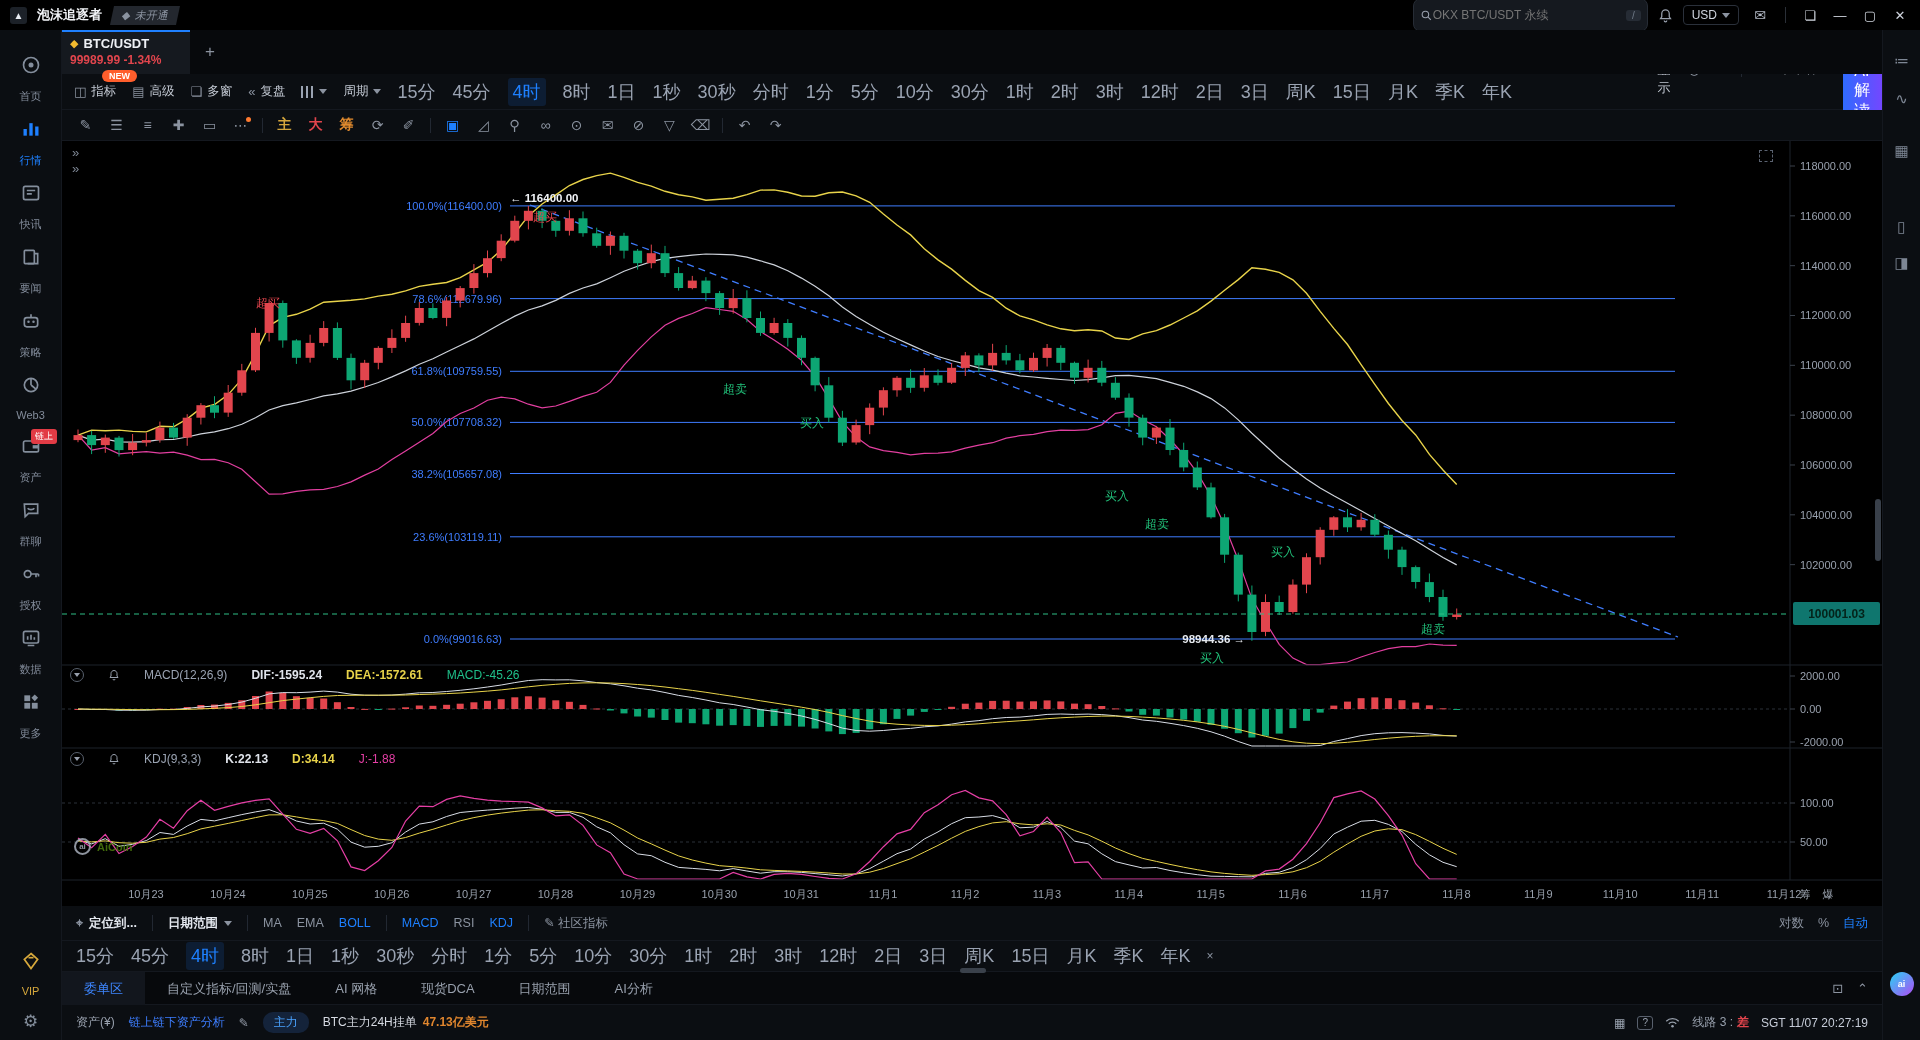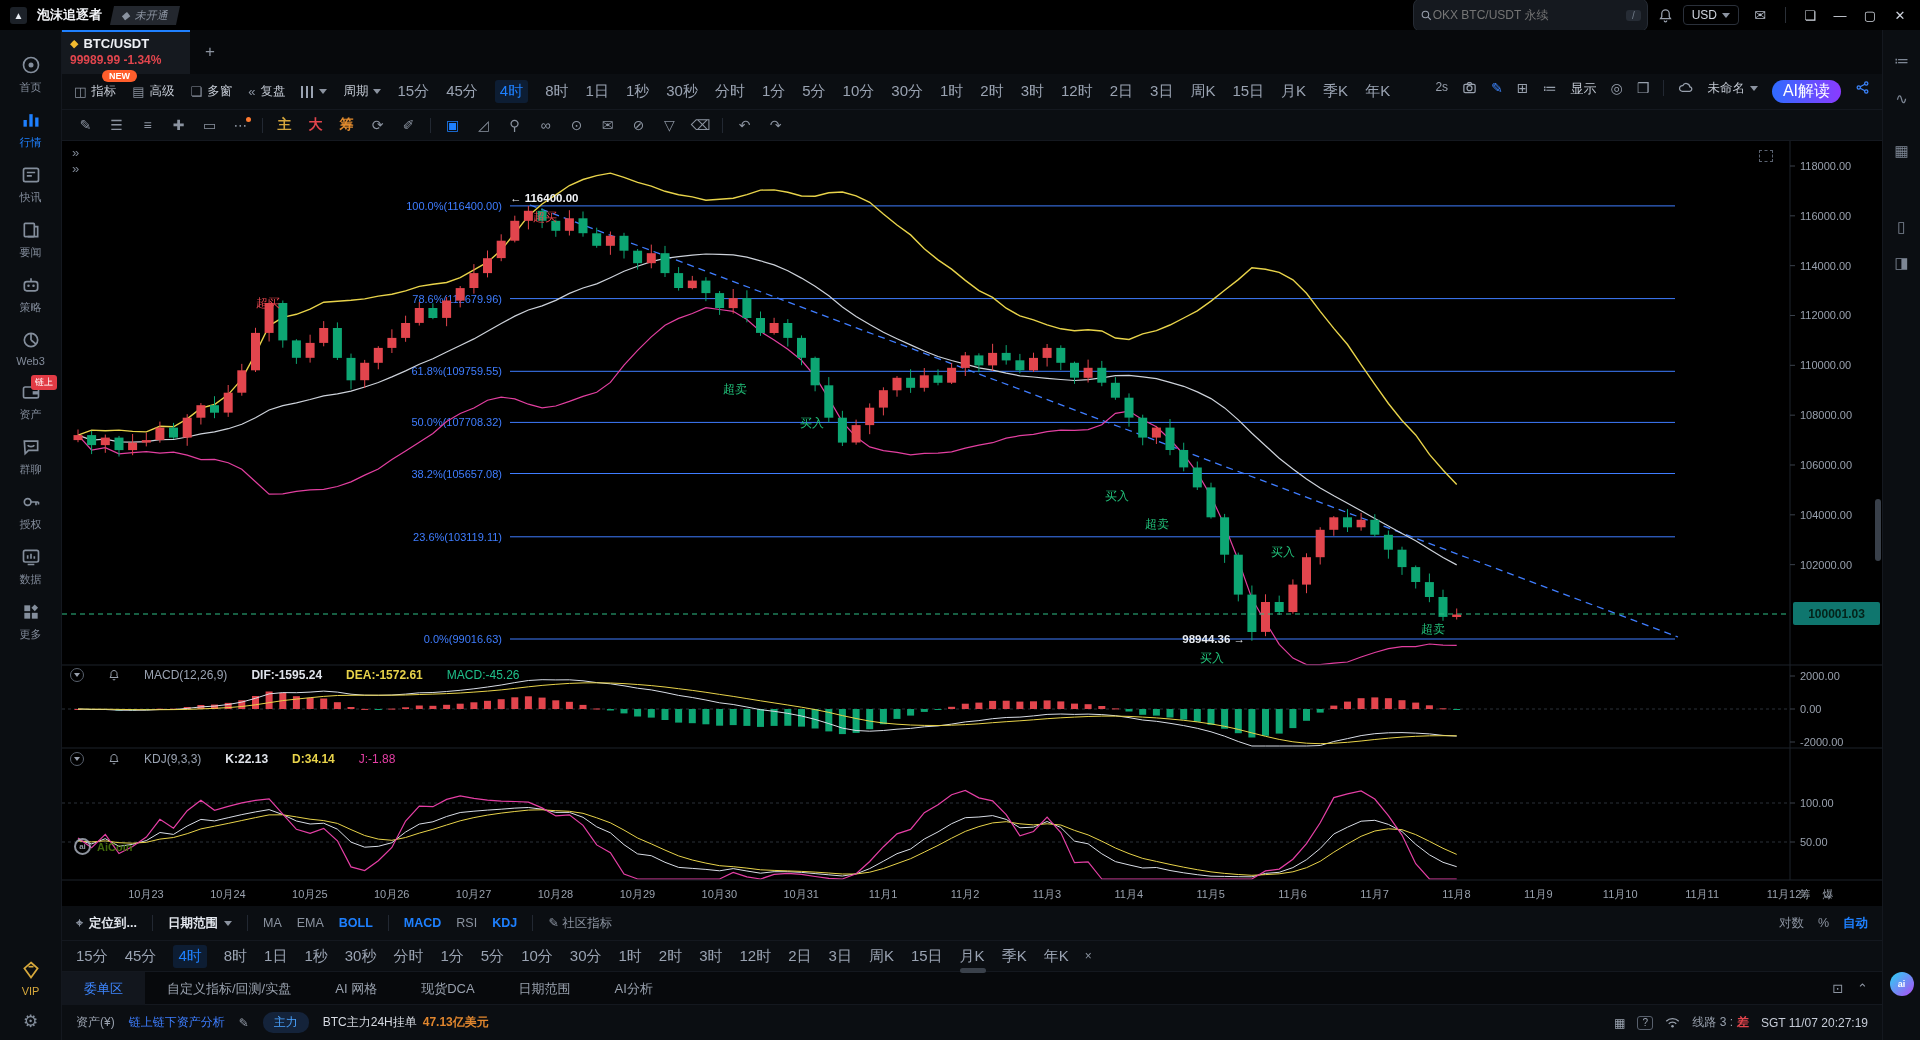--- a/index.html
+++ b/index.html
@@ -18,21 +18,21 @@
 .tb-ico{color:#b6bdc9;font-size:14px;width:22px;text-align:center;cursor:pointer}
 .usd{display:flex;align-items:center;gap:5px;border:1px solid #2a303a;border-radius:4px;padding:2px 8px;color:#cfd4dd;font-size:12px}
 .tri-down{width:0;height:0;border-left:4px solid transparent;border-right:4px solid transparent;border-top:5px solid #8b93a0;display:inline-block}
 .win-divider{width:1px;height:16px;background:#2a2f37;margin:0 4px}
 .win-glyph{color:#cfd4dd;font-size:13px;width:20px;text-align:center;cursor:pointer}
 
 .app-row{display:flex;height:1010px}
 .sidebar{width:62px;background:#0b0e12;border-right:1px solid #14181f;display:flex;flex-direction:column;align-items:center;padding:10px 0 8px}
 .s-item{width:100%;text-align:center;margin-top:15px;color:#848e9c;cursor:pointer;position:relative}
 .s-item .s-ico{width:20px;height:20px;color:#848e9c}
-.s-item .s-label{font-size:11px;margin-top:2px;color:#828b9a}
+.s-item .s-label{font-size:11px;margin-top:11px;color:#828b9a}
 .s-item.active .s-ico,.s-item.active .s-label{color:#1e80ff}
 .s-item.gold .s-ico,.s-item.gold .s-label{color:#d8a93c}
 .s-badge{position:absolute;top:-7px;right:4px;background:#e23b45;color:#fff;font-size:9px;padding:1px 4px;border-radius:3px}
 .s-gear{margin-top:14px;color:#848e9c;font-size:17px;cursor:pointer}
 .content{width:1820px;display:flex;flex-direction:column}
 .rightstrip{width:38px;background:#0b0e12;border-left:1px solid #14181f;display:flex;flex-direction:column;align-items:center}
 .rs-ico{color:#7e8795;font-size:15px;cursor:pointer}
 .rs-robot{width:24px;height:24px;border-radius:50%;background:linear-gradient(135deg,#27d3f5,#b14bf4);margin-top:auto;margin-bottom:44px;display:flex;align-items:center;justify-content:center;color:#fff;font-size:9px;font-weight:700;cursor:pointer}
 
 .tabrow{height:44px;background:#07090c;display:flex;align-items:stretch;position:relative;z-index:3}
@@ -41,21 +41,21 @@
 .binance{color:#f3ba2f;font-size:11px}
 .tab-l2{font-size:12px;font-weight:700;color:#e2454d;margin-top:2px}
 .new-badge{position:absolute;left:40px;bottom:-8px;background:#ff5e2c;color:#fff;font-size:9px;font-weight:700;padding:1px 7px;border-radius:8px;z-index:5}
 .tab-add{width:40px;display:flex;align-items:center;justify-content:center;color:#8b93a0;font-size:17px;cursor:pointer}
 
 .toolbar2{height:36px;background:#0b0e12;border-bottom:1px solid #14181f;display:flex;align-items:center;padding:0 12px;gap:16px}
 .t2-btn{display:flex;align-items:center;gap:5px;color:#c2c8d2;font-size:12.5px;cursor:pointer;white-space:nowrap}
 .t2-btn .g{color:#8b93a0;font-size:13px}
 .candle-ico{width:13px;height:12px;background:repeating-linear-gradient(90deg,#9aa3b2 0 2px,transparent 2px 5px);display:inline-block}
 .tf-row{display:flex;align-items:center;gap:17px}
-.tf{color:#9aa3b2;font-size:15px;cursor:pointer;white-space:nowrap}
+.tf{color:#9aa3b2;font-size:18px;cursor:pointer;white-space:nowrap}
 .tf-active{color:#1e80ff;background:rgba(31,119,255,.14);padding:2px 5px;border-radius:3px}
 .t2-right{margin-left:auto;display:flex;align-items:flex-start;gap:14px}
 .t2-ico{color:#98a0ad;font-size:14px;cursor:pointer}
 .t2-ico.blue{color:#3d86ff}
 .sm-svg{width:15px;height:15px;color:#98a0ad;cursor:pointer}
 .v-div{width:1px;height:16px;background:#222832}
 .ai-pill{background:linear-gradient(90deg,#2f6bff,#8a3bff);color:#fff;font-size:16px;padding:1px 11px;border-radius:12px;cursor:pointer}
 
 .toolbar3{height:31px;background:#0b0e12;border-bottom:1px solid #14181f;display:flex;align-items:center;padding:0 8px}
 .tool{width:31px;text-align:center;color:#8b93a0;font-size:14px;cursor:pointer;position:relative}
@@ -73,21 +73,21 @@
 .dash-box{position:absolute;left:1697px;top:9px;width:14px;height:12px;border:1px dashed #5a6270;z-index:2;cursor:pointer}
 .cur-price{position:absolute;left:1731px;top:461px;width:87px;height:23px;background:#0f766e;color:#04231a;font-weight:700;font-size:12px;display:flex;align-items:center;justify-content:center;border-radius:2px;z-index:2}
 .watermark{position:absolute;left:12px;top:697px;display:flex;align-items:center;gap:6px;opacity:.85;z-index:2}
 .wm-circ{width:17px;height:17px;border:2px solid #a7aeba;border-radius:50%;color:#a7aeba;font-size:8px;display:flex;align-items:center;justify-content:center;font-weight:700}
 .wm-text{color:#4d7c0f;font-weight:700;font-size:11px}
 .scroll-thumb{position:absolute;left:1813px;top:358px;width:6px;height:62px;background:#39404a;border-radius:3px;z-index:2;cursor:pointer}
 
 .row-ind{height:35px;background:#0b0e12;border-bottom:1px solid #14181f;display:flex;align-items:center;padding:0 14px;gap:15px;font-size:12.5px}
 .ri-strong{color:#e3e7ee;font-weight:700;display:flex;align-items:center;gap:6px;cursor:pointer}
 .ri-item{color:#8b93a0;cursor:pointer}
-.ri-item.on{color:#1e80ff;font-weight:700}
+.ri-item.on{color:#1e80ff;font-weight:400}
 .ri-right{margin-left:auto;display:flex;gap:14px;align-items:center}
 .row-tf2{height:31px;background:#0b0e12;border-bottom:1px solid #14181f;display:flex;align-items:center;padding:0 14px;position:relative}
 .tf-close{color:#8b93a0;margin-left:16px;cursor:pointer}
 .drag-handle{position:absolute;left:898px;bottom:-2px;width:26px;height:5px;background:#3a414b;border-radius:3px;z-index:2;cursor:ns-resize}
 .row-tabs{height:33px;background:#07090c;border-bottom:1px solid #14181f;display:flex;align-items:center;font-size:13px}
 .ptab{padding:0 22px;line-height:33px;color:#98a0ad;cursor:pointer}
 .ptab.active{color:#3d86ff;background:#12161d}
 .pt-right{margin-left:auto;display:flex;gap:14px;padding-right:14px;color:#8b93a0}
 .pt-right span{cursor:pointer}
 

